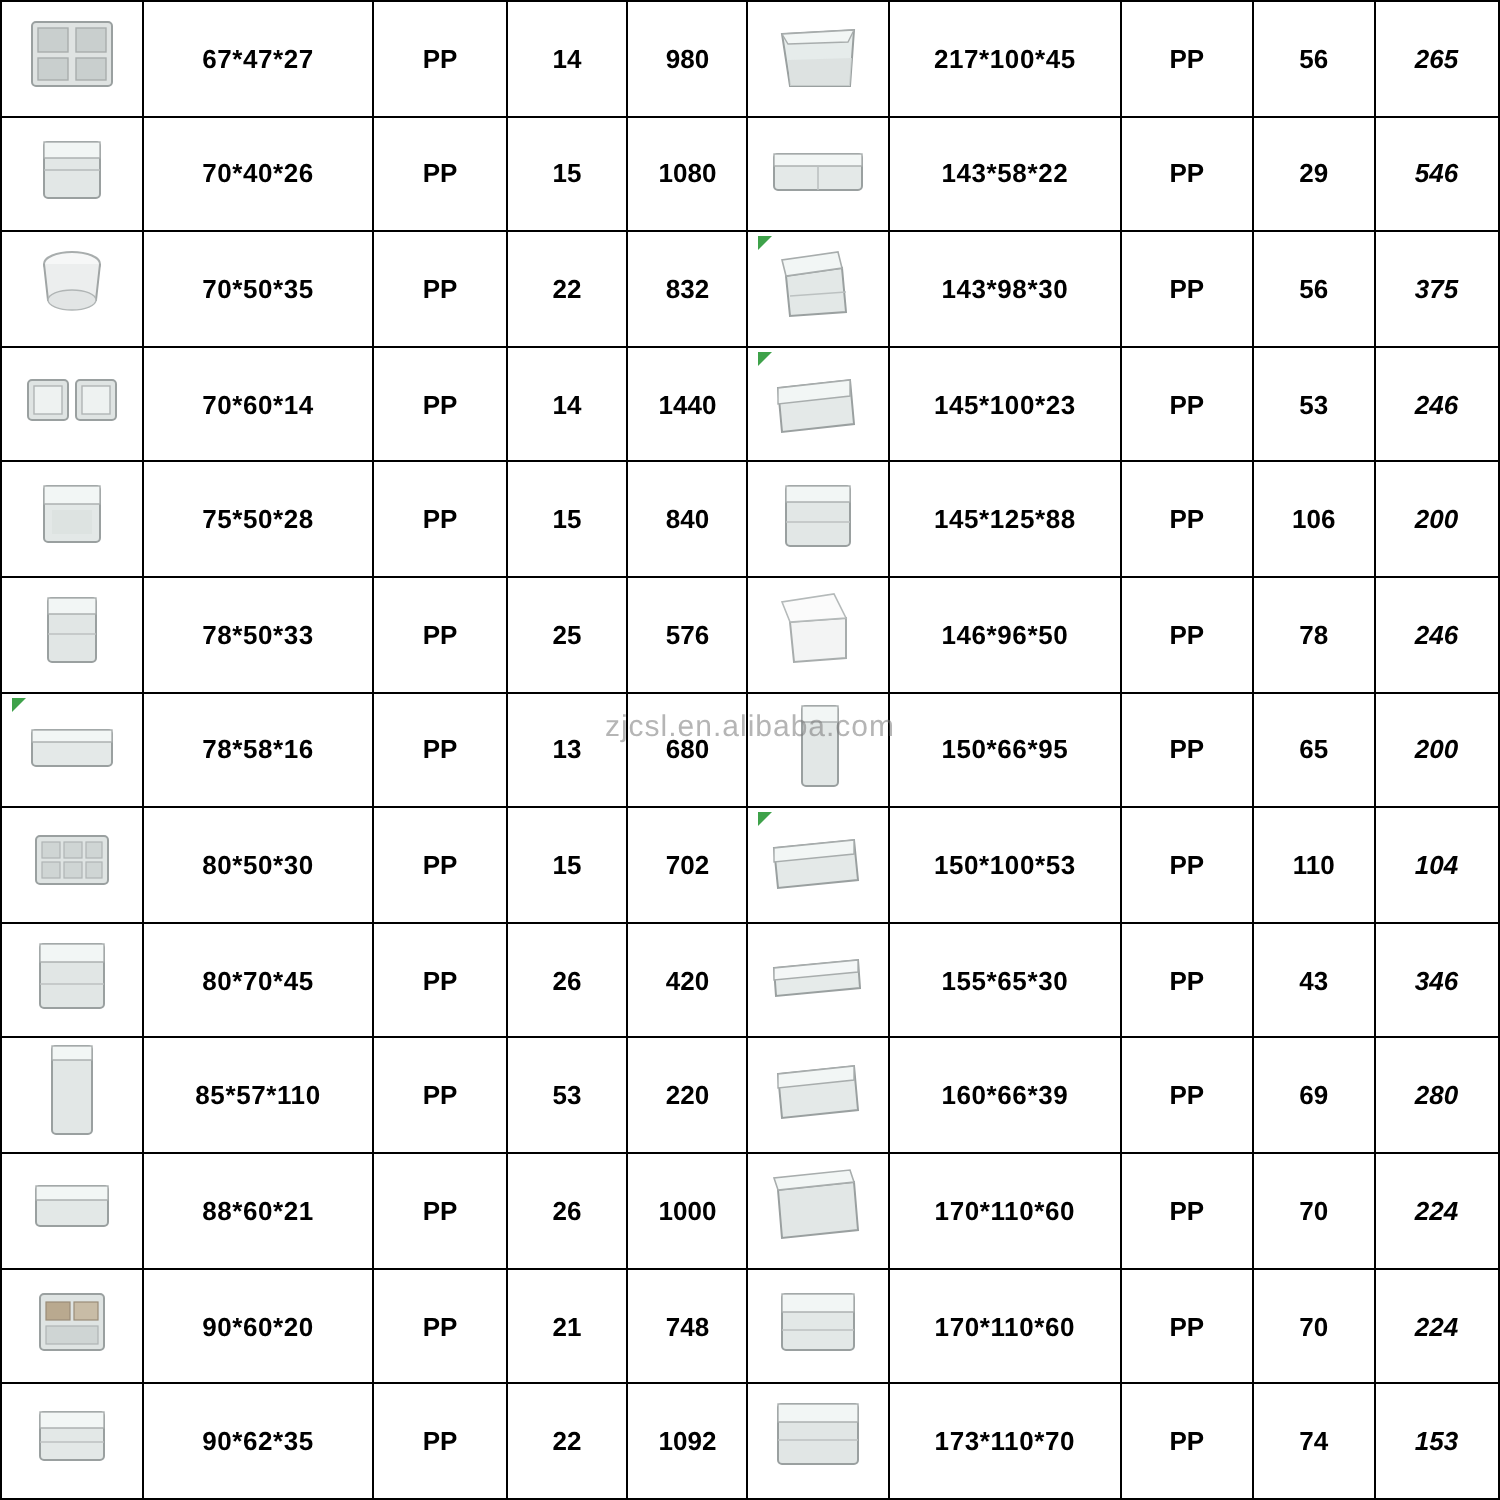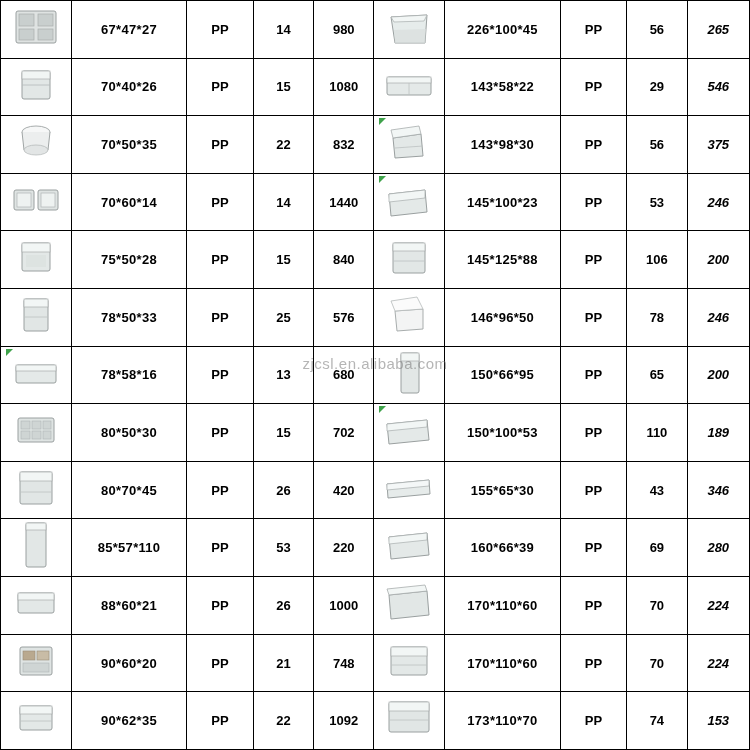--- a/index.html
+++ b/index.html
@@ -120,21 +120,21 @@
         <td class="num-cell">980</td>
         <td class="img-cell">
           <span class="thumb">
             <svg viewBox="0 0 64 52" aria-hidden="true">
               <path d="M14 16 L50 14 L48 42 L18 42 Z" fill="#e6eceb" stroke="#9aa0a0" stroke-width="1"></path>
               <path d="M14 16 L50 14 L47 20 L17 21 Z" fill="#f2f6f5" stroke="#a8adad" stroke-width="0.7"></path>
               <path d="M18 42 L48 42 L49 28 L17 29 Z" fill="#d8dedd" opacity="0.7"></path>
             </svg>
           </span>
         </td>
-        <td class="dim-cell">226*100*45</td>
+        <td class="dim-cell">217*100*45</td>
         <td class="mat-cell">PP</td>
         <td class="num-cell">56</td>
         <td class="num-cell wide">265</td>
       </tr>
 
       <tr>
         <td class="img-cell">
           <span class="thumb">
             <svg viewBox="0 0 64 52" aria-hidden="true">
               <rect x="18" y="12" width="28" height="28" rx="2" fill="#e2e7e6" stroke="#9aa0a0" stroke-width="1"></rect>
@@ -330,21 +330,21 @@
             <span class="badge"></span>
             <svg viewBox="0 0 64 52" aria-hidden="true">
               <path d="M10 20 L50 16 L52 36 L12 40 Z" fill="#e4e9e8" stroke="#9aa0a0" stroke-width="1"></path>
               <path d="M10 20 L50 16 L50 23 L10 27 Z" fill="#f2f6f5" stroke="#a8adad" stroke-width="0.7"></path>
             </svg>
           </span>
         </td>
         <td class="dim-cell">150*100*53</td>
         <td class="mat-cell">PP</td>
         <td class="num-cell">110</td>
-        <td class="num-cell wide">189</td>
+        <td class="num-cell wide">104</td>
       </tr>
 
       <tr>
         <td class="img-cell">
           <span class="thumb">
             <svg viewBox="0 0 64 52" aria-hidden="true">
               <rect x="16" y="10" width="32" height="32" rx="2" fill="#e1e6e5" stroke="#9aa0a0" stroke-width="1"></rect>
               <rect x="16" y="10" width="32" height="9" fill="#f2f6f5" stroke="#a8adad" stroke-width="0.7"></rect>
               <line x1="16" y1="30" x2="48" y2="30" stroke="#bcc1c1" stroke-width="0.8"></line>
             </svg>

